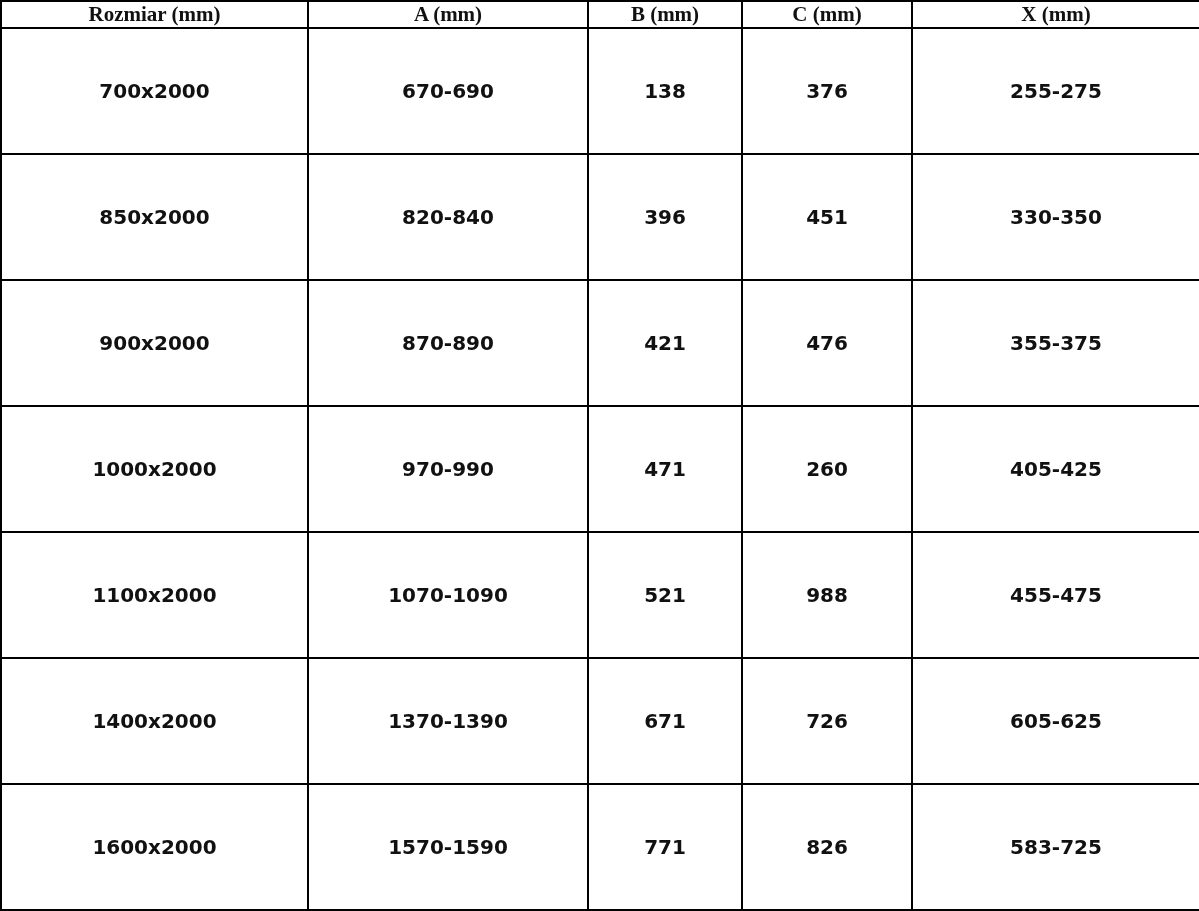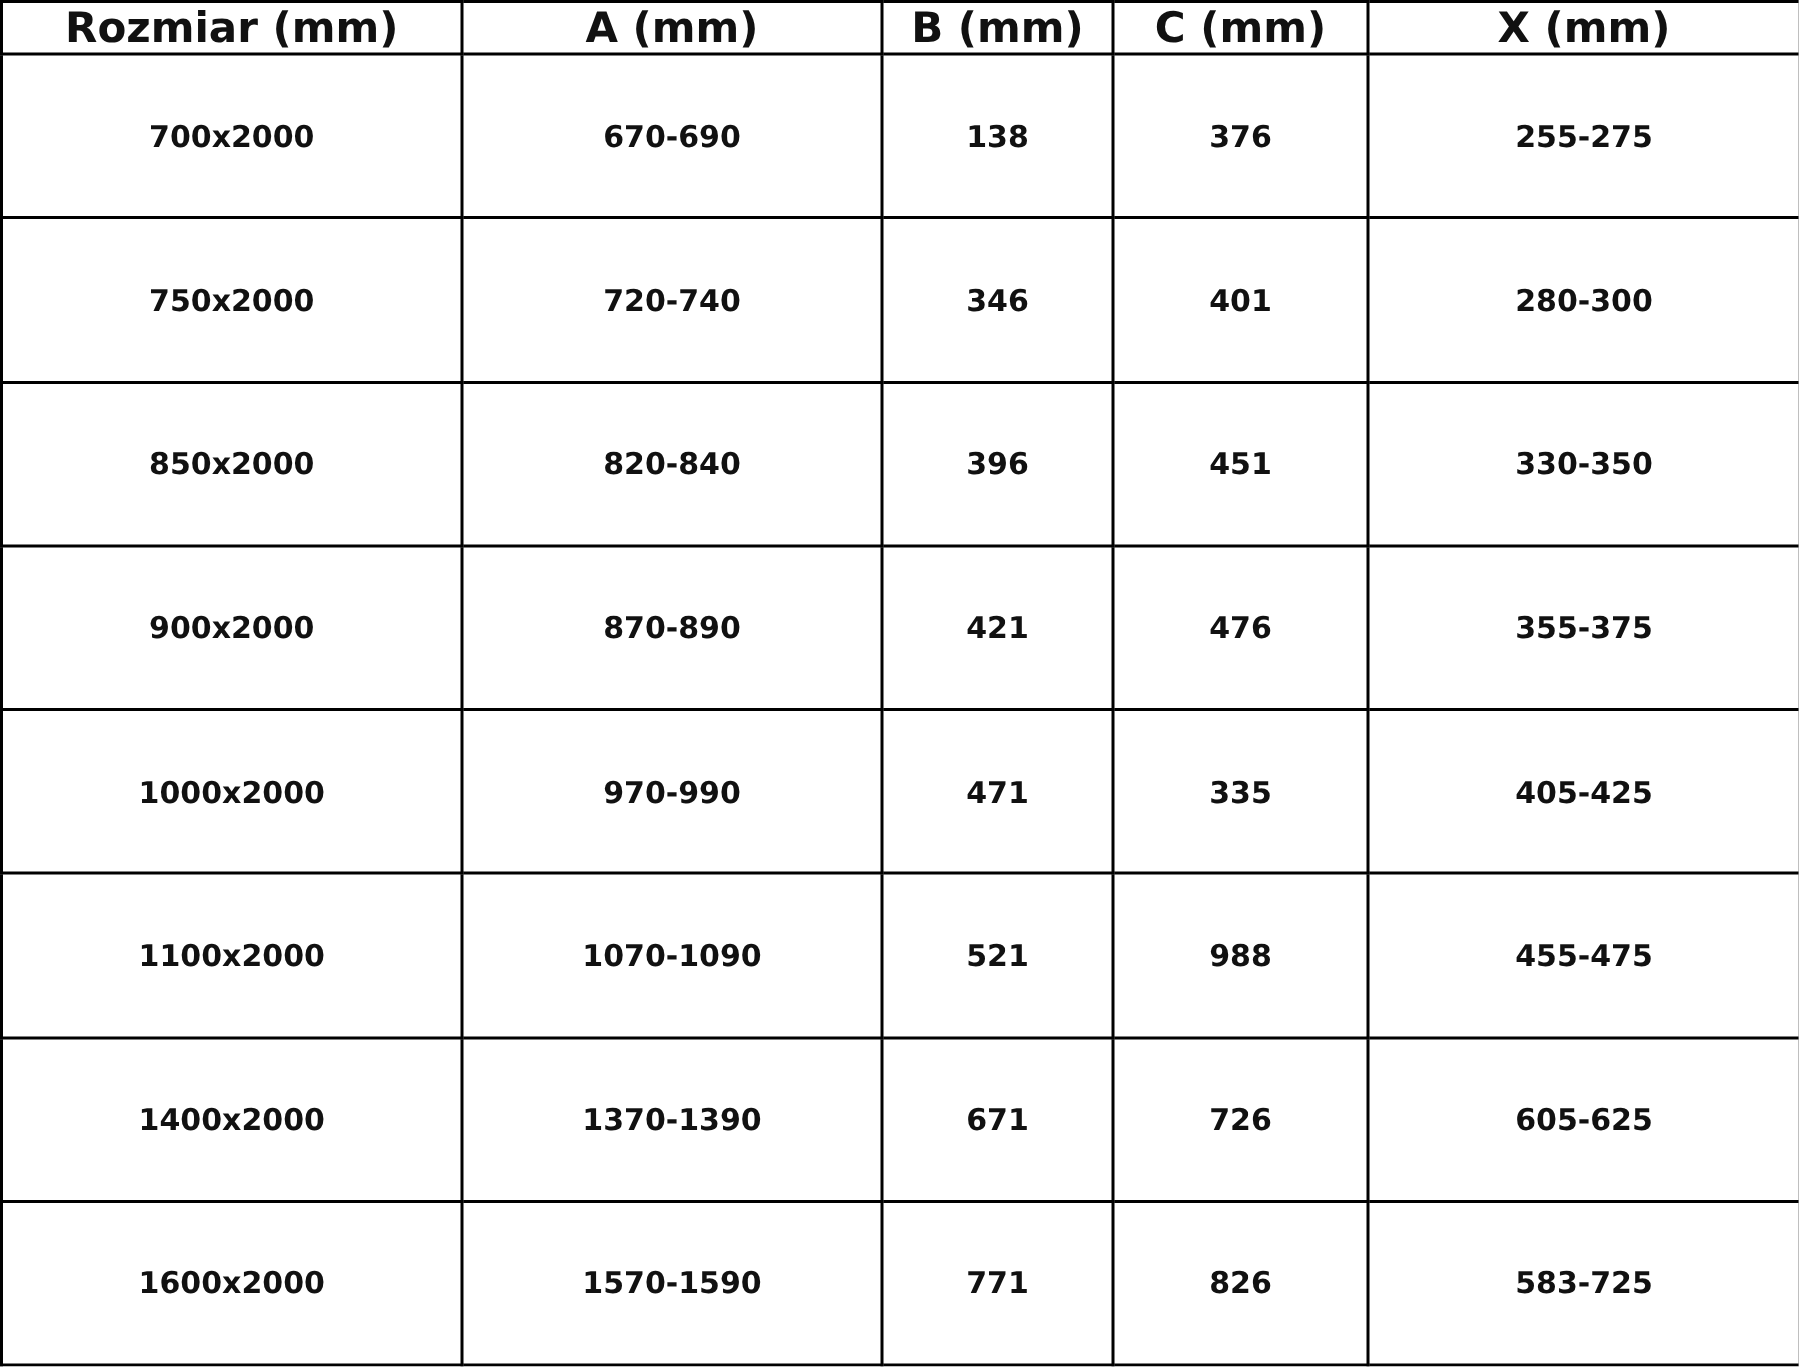--- a/index.html
+++ b/index.html
@@ -23,21 +23,22 @@
   table.size-table td {
     border: 2px solid #000000;
     text-align: center;
     vertical-align: middle;
     font-weight: bold;
     color: #111111;
     padding: 0 4px;
     white-space: nowrap;
   }
   table.size-table th {
-    font-size: 28px;
+    font-size: 21px;
+    font-family: Liberation Serif, serif;
   }
   table.size-table td {
     font-size: 20px;
   }
   
   col.c0 { width: 307px; }
   col.c1 { width: 280px; }
   col.c2 { width: 154px; }
   col.c3 { width: 170px; }
   col.c4 { width: 288px; }
@@ -64,45 +65,38 @@
   </thead>
   <tbody>
     <tr>
       <td>700x2000</td>
       <td>670-690</td>
       <td>138</td>
       <td>376</td>
       <td>255-275</td>
     </tr>
     <tr>
-      <td>750x2000</td>
-      <td>720-740</td>
-      <td>346</td>
-      <td>401</td>
-      <td>280-300</td>
-    </tr>
-    <tr>
       <td>850x2000</td>
       <td>820-840</td>
       <td>396</td>
       <td>451</td>
       <td>330-350</td>
     </tr>
     <tr>
       <td>900x2000</td>
       <td>870-890</td>
       <td>421</td>
       <td>476</td>
       <td>355-375</td>
     </tr>
     <tr>
       <td>1000x2000</td>
       <td>970-990</td>
       <td>471</td>
-      <td>335</td>
+      <td>260</td>
       <td>405-425</td>
     </tr>
     <tr>
       <td>1100x2000</td>
       <td>1070-1090</td>
       <td>521</td>
       <td>988</td>
       <td>455-475</td>
     </tr>
     <tr>

